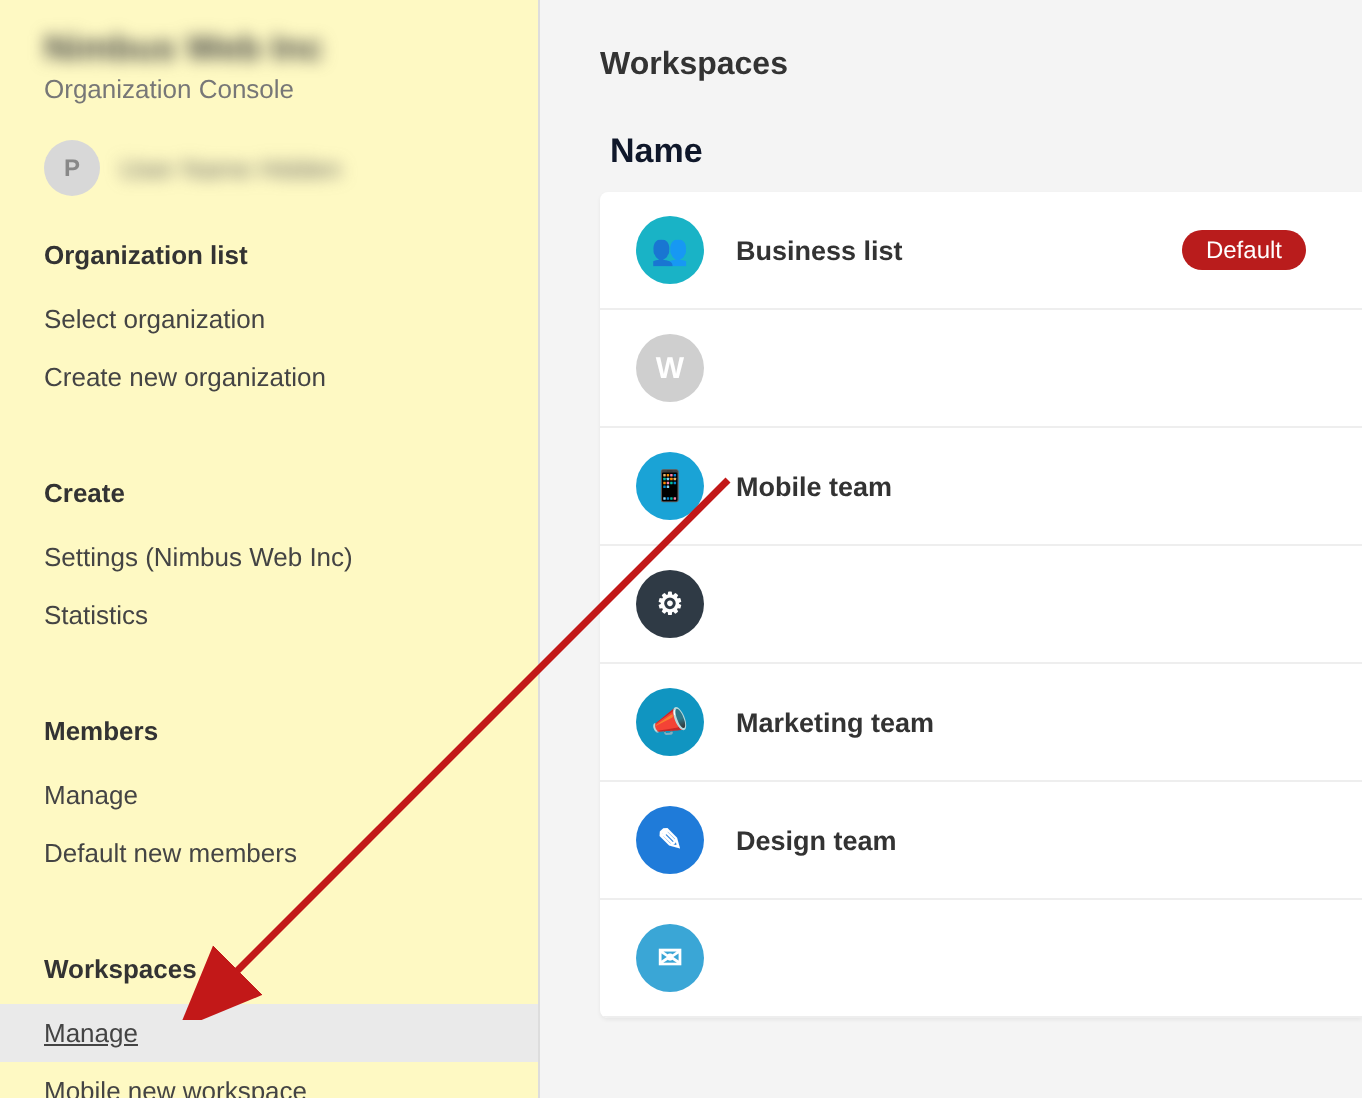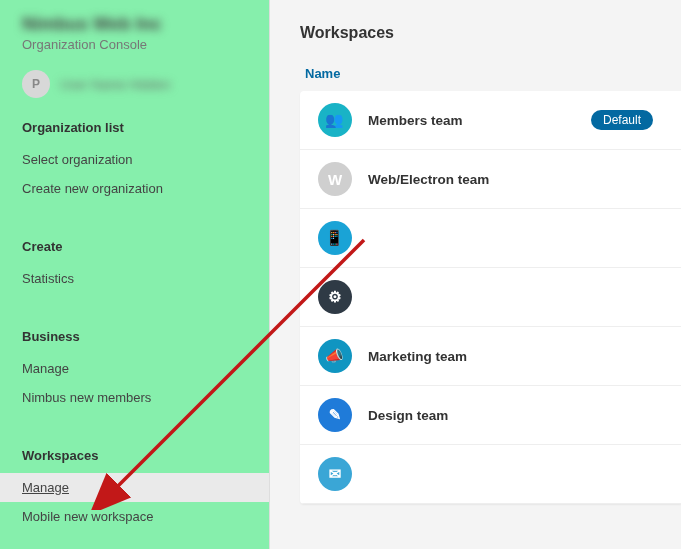--- a/index.html
+++ b/index.html
@@ -8,21 +8,21 @@
   background: #f4f4f4;
   width: 681px;
   height: 549px;
   overflow: hidden;
   position: relative;
   color: #333;
 }
 .layout { display: flex; height: 100%; }
 .sidebar {
   width: 270px;
-  background: #86efac;
+  background: #fef9c3;
   border-right: 1px solid #ddd;
   padding: 14px 0 0 0;
   font-size: 13px;
 }
 .side-pad { padding-left: 22px; padding-right: 22px; }
 .org-title {
   font-weight: 700;
   font-size: 18px;
   color: #444;
   filter: blur(4px);
@@ -42,40 +42,40 @@
 }
 .nav-item.active { background:#eaeaea; text-decoration: underline; }
 .spacer { height: 14px; }
 .main {
   flex: 1;
   background: #f4f4f4;
   padding: 24px 0 0 30px;
   position: relative;
 }
 .main-title { font-weight:700; font-size:16px; color:#333; margin-bottom: 24px; }
-.col-head { font-weight:700; font-size:13px; color:#0369a1; margin-bottom: 10px; padding-left:5px; }
+.col-head { font-weight:700; font-size:17px; color:#0f172a; margin-bottom: 10px; padding-left:5px; }
 .card {
   background:#fff;
   border-radius: 4px 0 0 4px;
   box-shadow: 0 1px 2px rgba(0,0,0,.06);
   overflow:hidden;
 }
 .wrow {
   display:flex; align-items:center; gap:16px;
   padding: 12px 18px;
   border-bottom: 1px solid #eee;
 }
 .wicon {
   width: 34px; height: 34px; border-radius:50%;
   display:flex; align-items:center; justify-content:center;
   color:#fff; font-size:15px; font-weight:700;
 }
 .wname { font-weight:700; font-size:13.5px; color:#333; flex:1; }
 .badge {
-  background:#0369a1; color:#fff; font-size:12px;
+  background:#b91c1c; color:#fff; font-size:12px;
   padding: 3px 12px; border-radius: 12px; margin-right:10px;
 }
 
 .arrow-svg { position:absolute; left:84px; top:220px; pointer-events:none; }
 </style>
 </head>
 <body>
 
 <div class="layout">
   <aside class="sidebar">
@@ -89,52 +89,53 @@
 
       <div class="section-hd">Organization list</div>
     </div>
     <a class="nav-item">Select organization</a>
     <a class="nav-item">Create new organization</a>
 
     <div class="spacer"></div>
     <div class="side-pad">
       <div class="section-hd">Create</div>
     </div>
+    <a class="nav-item">Settings (Nimbus Web Inc)</a>
     <a class="nav-item">Statistics</a>
 
     <div class="spacer"></div>
     <div class="side-pad">
-      <div class="section-hd">Business</div>
+      <div class="section-hd">Members</div>
     </div>
     <a class="nav-item">Manage</a>
-    <a class="nav-item">Nimbus new members</a>
+    <a class="nav-item">Default new members</a>
 
     <div class="spacer"></div>
     <div class="side-pad">
       <div class="section-hd">Workspaces</div>
     </div>
     <a class="nav-item active">Manage</a>
     <a class="nav-item">Mobile new workspace</a>
   </aside>
 
   <main class="main">
     <div class="main-title">Workspaces</div>
     <div class="col-head">Name</div>
     <div class="card" id="ws-list">
         <div class="wrow">
           <div class="wicon" style="background: rgb(25, 179, 198);">👥</div>
-          <div class="wname">Members team</div>
+          <div class="wname">Business list</div>
           <span class="badge">Default</span>
         </div>
         <div class="wrow">
           <div class="wicon" style="background: rgb(207, 207, 207);">W</div>
-          <div class="wname">Web/Electron team</div>
         </div>
         <div class="wrow">
           <div class="wicon" style="background: rgb(26, 163, 214);">📱</div>
+          <div class="wname">Mobile team</div>
         </div>
         <div class="wrow">
           <div class="wicon" style="background: rgb(47, 58, 69);">⚙</div>
         </div>
         <div class="wrow">
           <div class="wicon" style="background: rgb(16, 149, 193);">📣</div>
           <div class="wname">Marketing team</div>
         </div>
         <div class="wrow">
           <div class="wicon" style="background: rgb(31, 123, 217);">✎</div>

